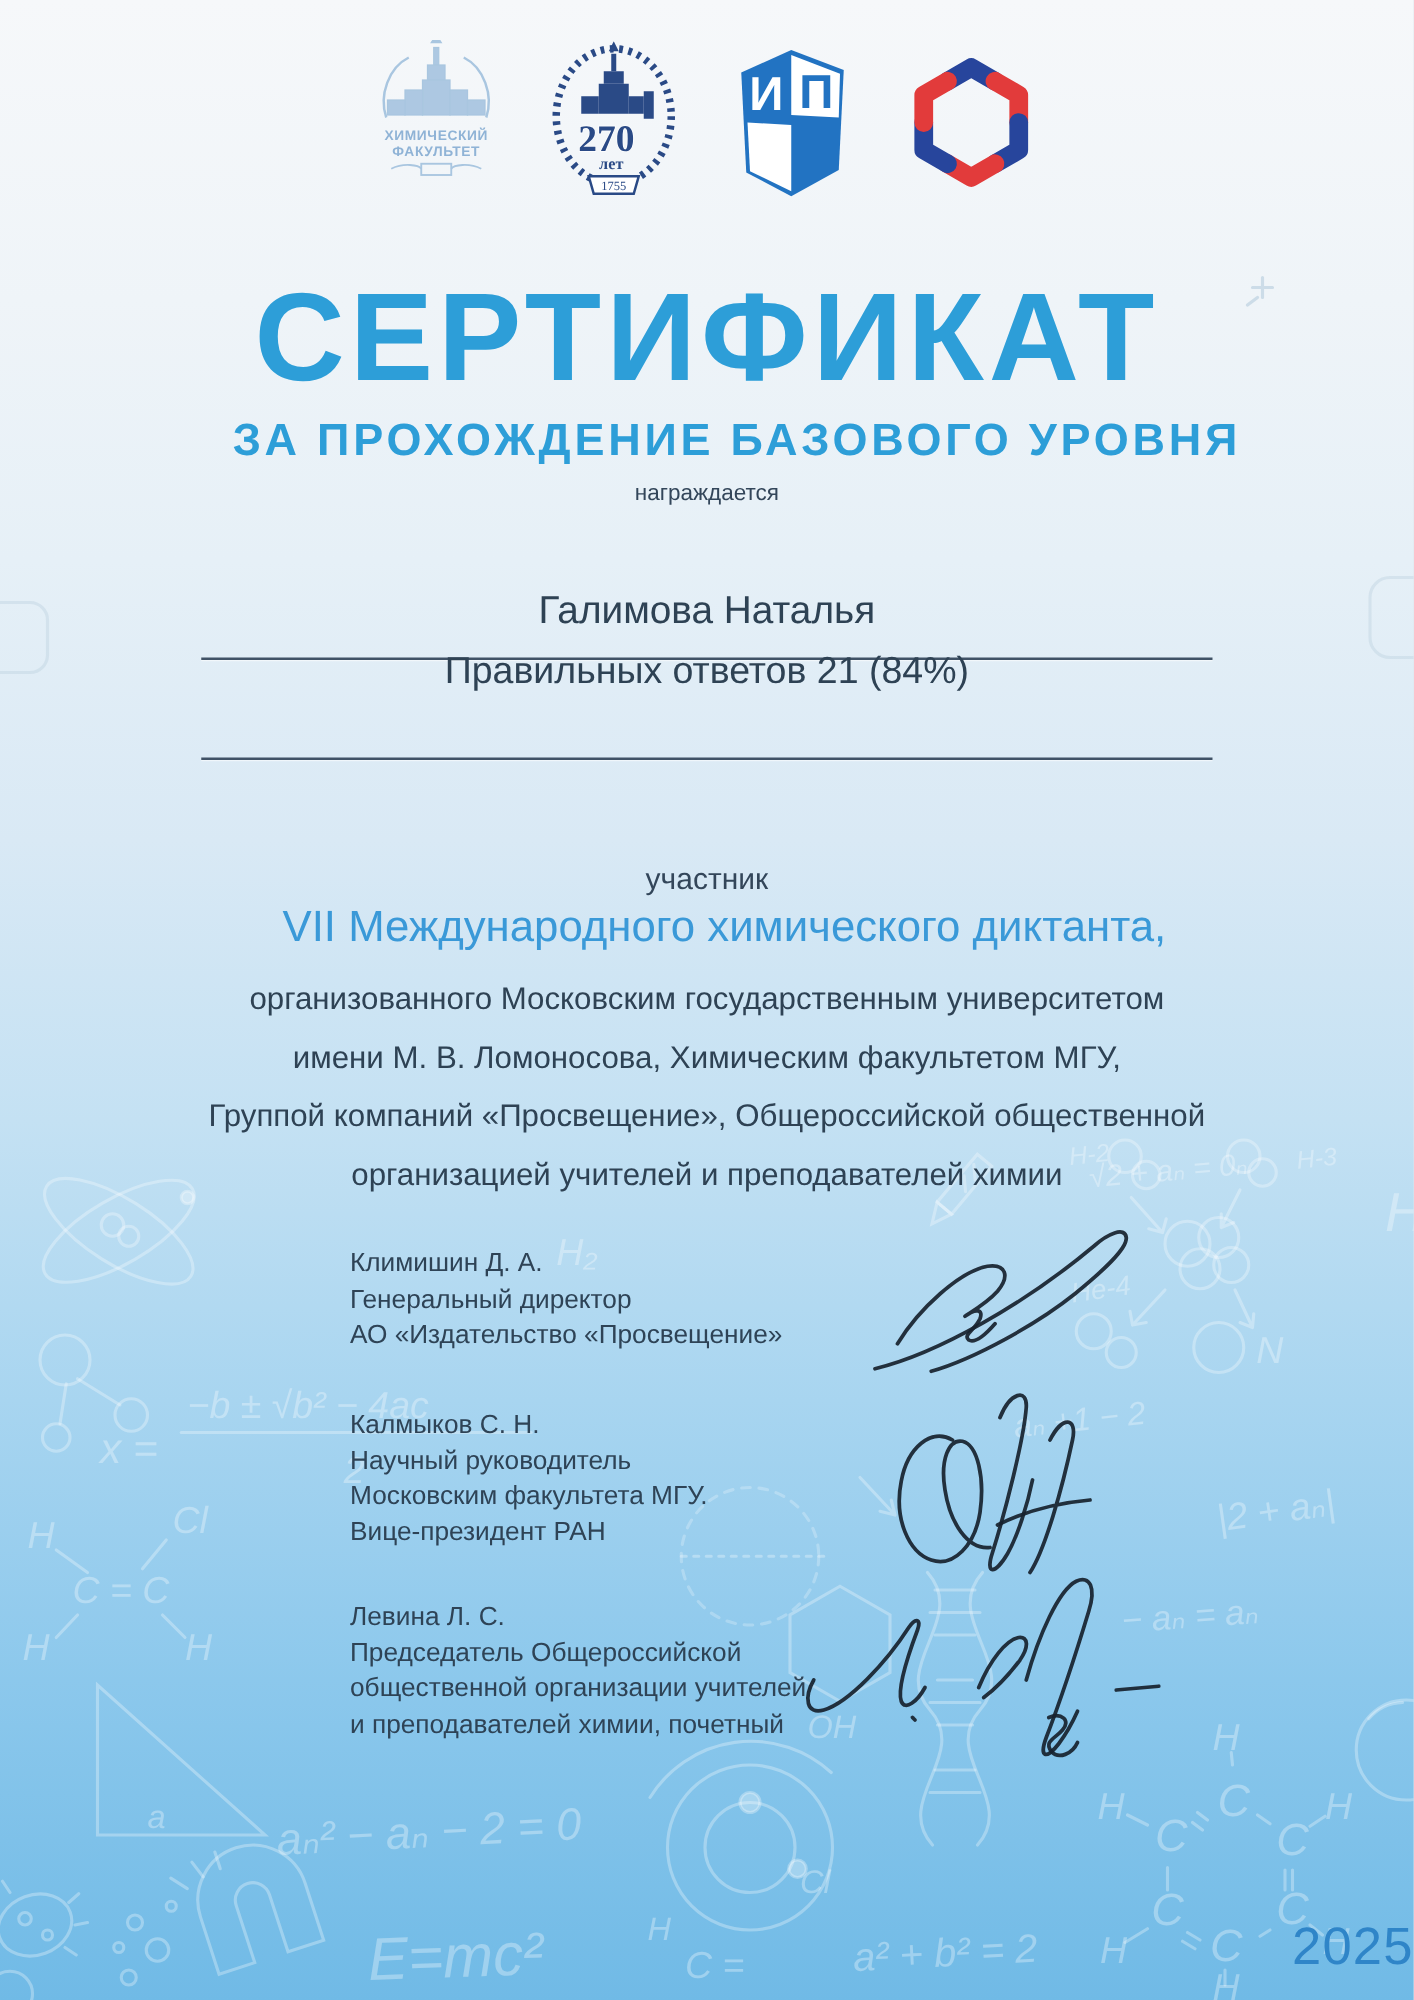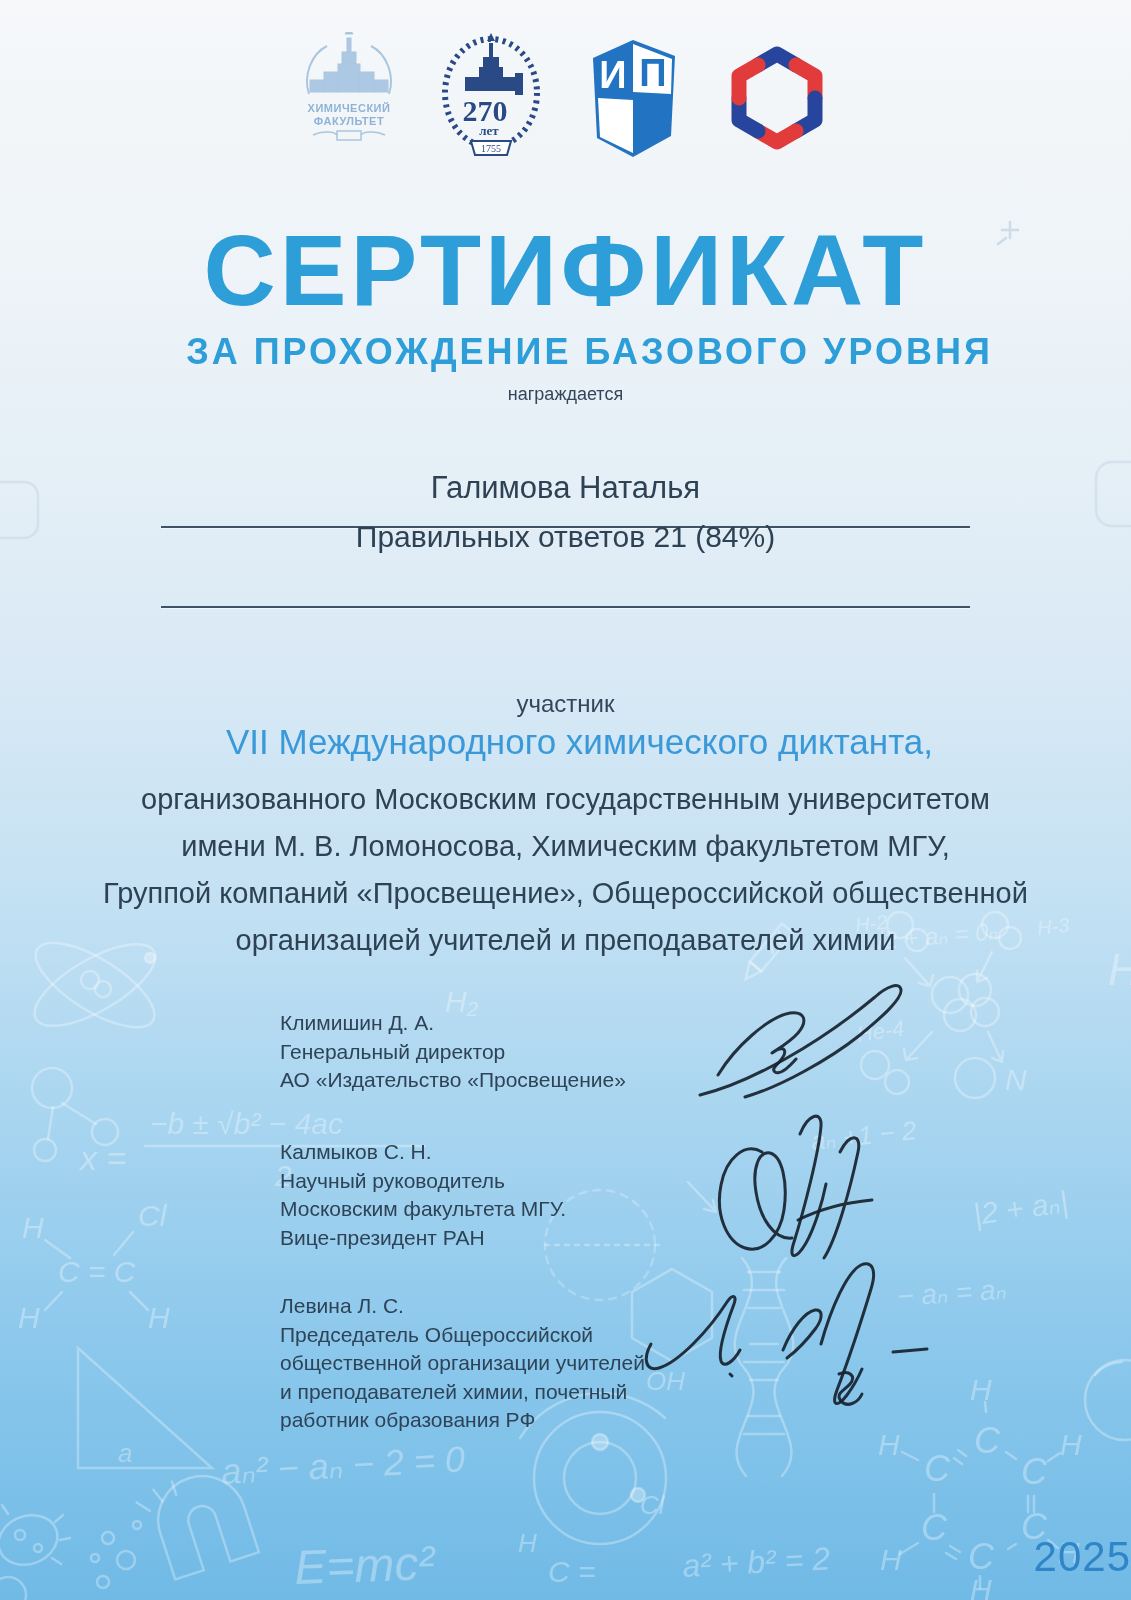--- a/index.html
+++ b/index.html
@@ -14,22 +14,22 @@
   .center{left:0;right:0;text-align:center;}
   .title{top:220px;font-size:100px;font-weight:700;letter-spacing:4px;color:#2d9ed8;line-height:1;}
   .subtitle{top:331px;font-size:36px;font-weight:700;letter-spacing:3px;color:#2d9ed8;margin-left:48px;}
   .awarded{top:384px;font-size:18px;color:#33465a;}
   .recipient{top:470px;font-size:31px;color:#2e4254;}
   .score{top:520px;font-size:30px;color:#2e4254;}
   .rule{left:161px;width:809px;height:2px;background:#405266;box-shadow:0 1px 0 rgba(255,255,255,.55);}
   .rule1{top:526px;} .rule2{top:606px;}
   .participant{top:690px;font-size:24px;color:#33465a;}
   .event{top:722px;font-size:35px;color:#3a99d8;padding-left:28px;}
-  .orgs{top:776px;font-size:29px;line-height:47px;color:#2e4254;}
-  .sig-text{left:280px;font-size:21px;line-height:28.5px;color:#2e4356;margin-top:12px;}
+  .orgs{top:776px;font-size:25px;line-height:47px;color:#2e4254;}
+  .sig-text{left:280px;font-size:21px;line-height:28.5px;color:#2e4356;}
   .sig1{top:997px;} .sig2{top:1126px;} .sig3{top:1280px;}
   .year{top:1533px;font-size:42px;font-weight:400;letter-spacing:1px;color:#2f85c8;text-align:right;}
   .logos{top:32px;left:0;right:0;display:flex;justify-content:center;align-items:center;gap:42px;}
   svg{display:block;}
   .autograph path{fill:none;stroke:#17222e;stroke-width:3;stroke-linecap:round;stroke-linejoin:round;opacity:.92;}
 </style>
 </head>
 <body>
 
 <div class="page">
@@ -261,21 +261,20 @@
     <div>Калмыков С. Н.</div>
     <div>Научный руководитель</div>
     <div>Московским факультета МГУ.</div>
     <div>Вице-президент РАН</div>
   </div>
   <div class="abs sig-text sig3">
     <div>Левина Л. С.</div>
     <div>Председатель Общероссийской</div>
     <div>общественной организации учителей</div>
     <div>и преподавателей химии,  почетный</div>
-    <div>работник образования РФ</div>
   </div>
 
   <svg class="abs autograph" width="230" height="160" viewBox="0 0 230 160" style="left:690px;top:955px;">
     <path d="M28,120 C45,92 78,62 100,58 C115,56 118,66 108,78 C100,87 88,94 82,98 C90,92 97,92 94,100 C90,109 80,113 85,117 C90,120 99,112 106,104"></path>
     <path d="M10,140 C60,128 130,88 185,42 C196,32 210,26 211,35 C212,44 192,62 170,80 C140,104 90,132 55,142"></path>
   </svg>
   <svg class="abs autograph" width="200" height="165" viewBox="0 0 200 165" style="left:700px;top:1100px;">
     <path d="M62,52 C45,42 26,58 21,85 C15,115 27,142 45,148 C63,154 80,136 84,110 C88,82 82,56 70,53 C59,51 52,68 56,92 C60,118 74,140 92,138"></path>
     <path d="M100,34 C108,14 122,10 121,26 C119,52 104,110 94,142 C88,160 96,160 106,143 C114,129 122,104 126,84"></path>
     <path d="M140,52 C150,32 162,34 158,52 C150,90 136,140 124,158 M98,120 C122,108 150,102 172,100"></path>

